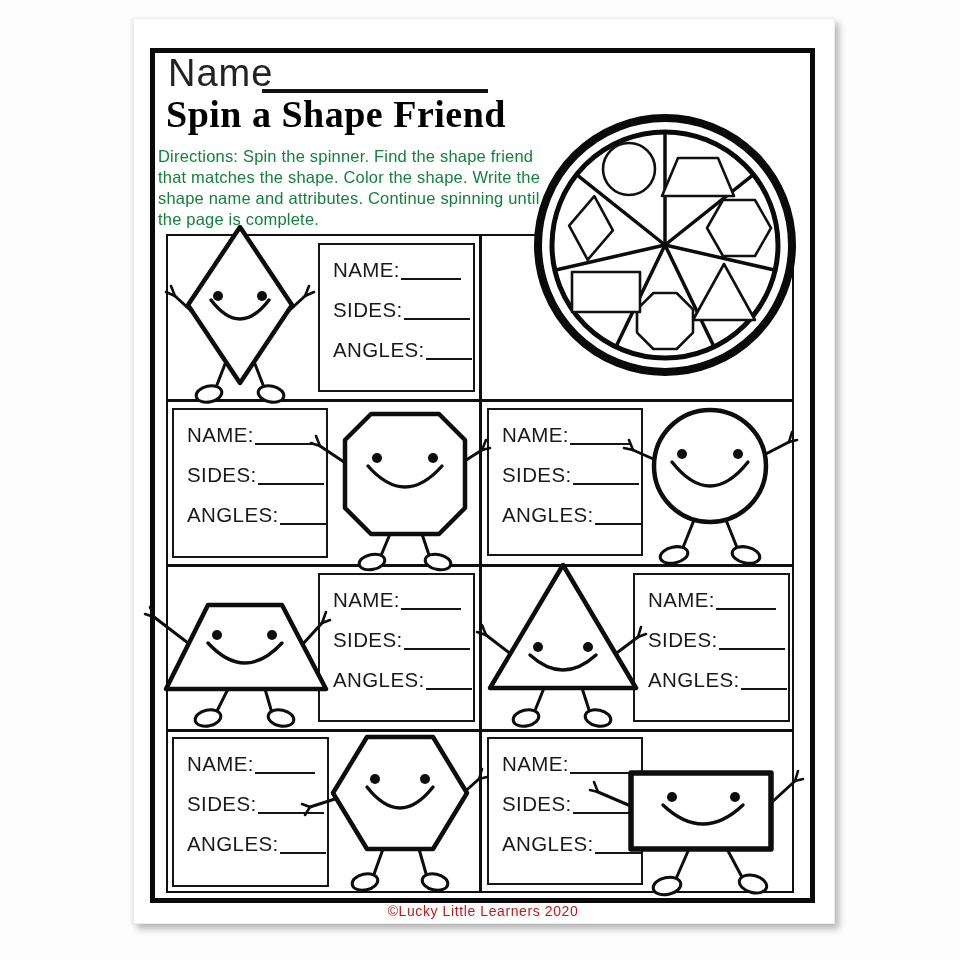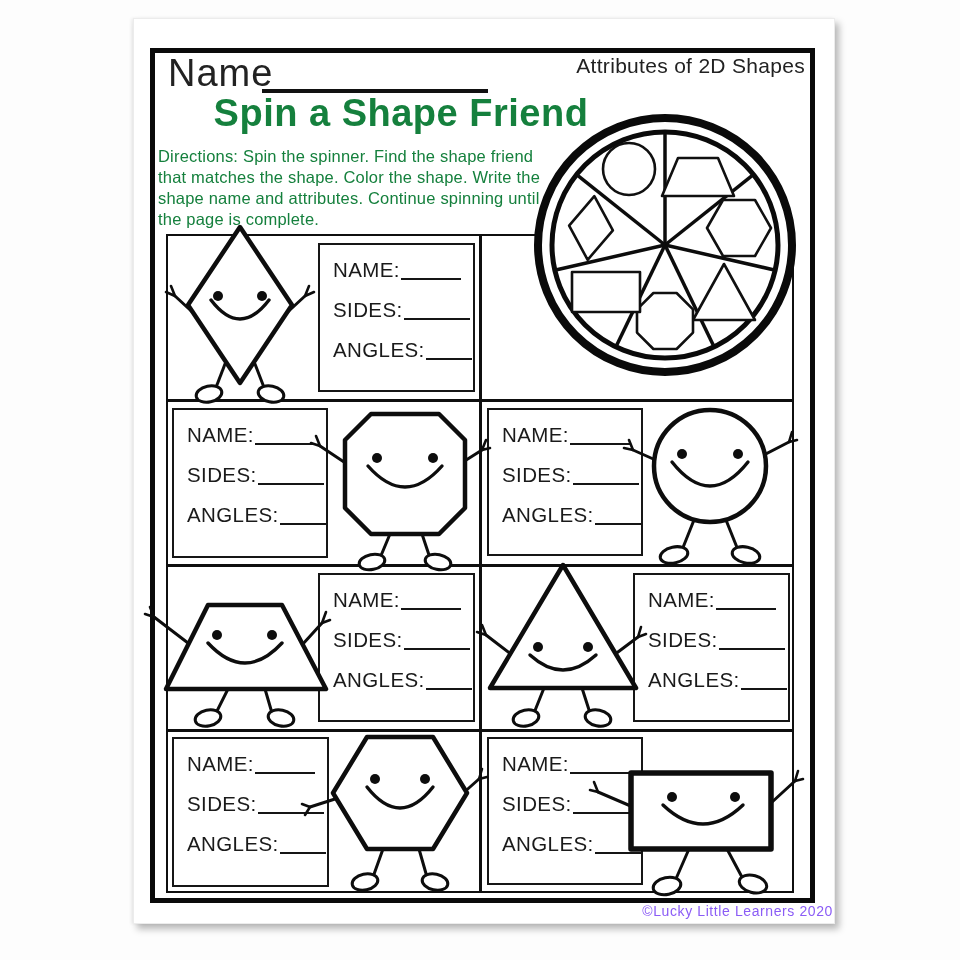--- a/index.html
+++ b/index.html
@@ -6,22 +6,22 @@
   .canvas{position:relative;width:912px;height:960px;overflow:hidden;
           font-family:"Liberation Sans",sans-serif;color:#1c1c1c;}
   .page{position:absolute;left:133px;top:18px;width:700px;height:904px;background:#fff;
         border:1px solid #ececec;box-shadow:4px 5px 7px rgba(0,0,0,.28), -2px 0 3px rgba(0,0,0,.06);}
   .frame{position:absolute;left:150px;top:48px;width:655px;height:845px;border:5px solid #0a0a0a;box-sizing:content-box;background:transparent;}
 
   
   .name-label{position:absolute;left:168px;top:52px;font-size:38px;font-weight:400;letter-spacing:1px;color:#222;}
   .name-line{position:absolute;left:262px;top:89px;width:226px;height:4px;background:#111;}
   .topic-label{position:absolute;left:555px;top:54px;width:250px;text-align:right;font-size:21px;letter-spacing:.3px;color:#222;}
-  .title{position:absolute;left:166px;top:92px;width:470px;text-align:center;
-         font-size:38px;font-weight:bold;letter-spacing:.5px;color:#15803d;}
+  .title{position:absolute;left:166px;top:92px;width:470px;
+         font-size:38px;font-weight:bold;letter-spacing:.5px;color:#000000;font-family:Liberation Serif, serif;}
   .directions{position:absolute;left:158px;top:146px;width:388px;font-size:16.5px;line-height:21px;color:#15803d;letter-spacing:.2px;}
 
   
   .grid{position:absolute;left:166px;top:234px;width:628px;height:659px;border:2.5px solid #0f0f0f;box-sizing:border-box;z-index:1;}
   .grid .hline{position:absolute;left:0;right:0;height:2.5px;background:#0f0f0f;}
   .grid .vline{position:absolute;top:0;bottom:0;width:2.5px;background:#0f0f0f;left:311px;}
 
   
   .attr-box{position:absolute;border:2.5px solid #161616;box-sizing:border-box;background:#fff;z-index:2;
             display:flex;flex-direction:column;gap:16px;padding:13px 8px 0 13px;}
@@ -36,32 +36,31 @@
   .spinner{position:absolute;left:527px;top:107px;width:276px;height:276px;overflow:visible;z-index:4;}
 
   .shape-stroke{fill:#fff;stroke:#0d0d0d;stroke-width:4.5;stroke-linejoin:round;}
   .limb{stroke:#0d0d0d;stroke-width:3;stroke-linecap:round;fill:none;}
   .hand{stroke:#0d0d0d;stroke-width:2.6;stroke-linecap:round;fill:none;}
   .smile{stroke:#0d0d0d;stroke-width:3.4;stroke-linecap:round;fill:none;}
   .eye{fill:#0d0d0d;}
   .foot{fill:#fff;stroke:#0d0d0d;stroke-width:3;}
   .spin-shape{fill:#fff;stroke:#101010;stroke-width:2.6;stroke-linejoin:round;}
 
-  .footer{position:absolute;left:133px;top:903px;width:700px;text-align:right;font-size:14px;letter-spacing:.6px;color:#8b5cf6;}
+  .footer{position:absolute;left:133px;top:903px;width:700px;text-align:center;font-size:14px;letter-spacing:.6px;color:#b91c1c;}
 </style>
 </head>
 <body>
 
 <div class="canvas">
   <div class="page"></div>
   <div class="frame"></div>
 
   <div class="name-label">Name</div>
   <div class="name-line"></div>
-  <div class="topic-label">Attributes of 2D Shapes</div>
   <div class="title">Spin a Shape Friend</div>
   <div class="directions">Directions: Spin the spinner. Find the shape friend that matches the shape. Color the shape. Write the shape name and attributes. Continue spinning until the page is complete.</div>
 
   <div class="grid">
     <div class="hline" style="top:163px"></div>
     <div class="hline" style="top:328px"></div>
     <div class="hline" style="top:493px"></div>
     <div class="vline"></div>
   </div>
 

